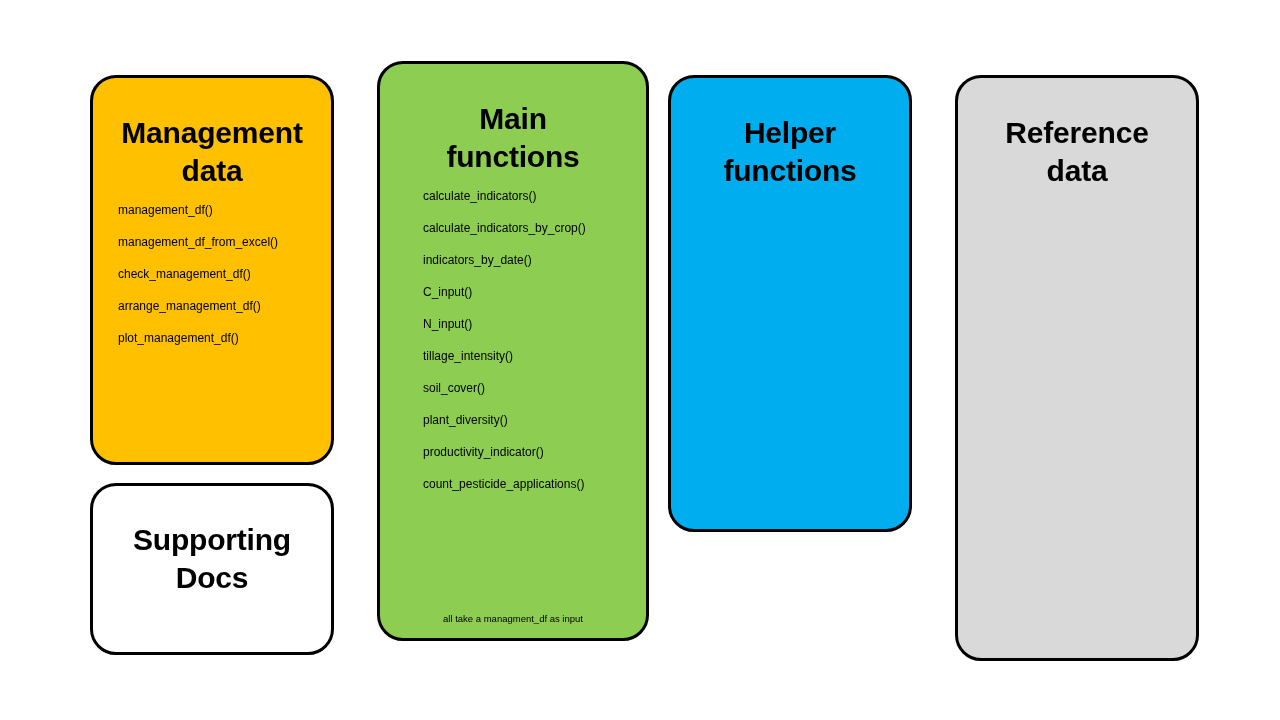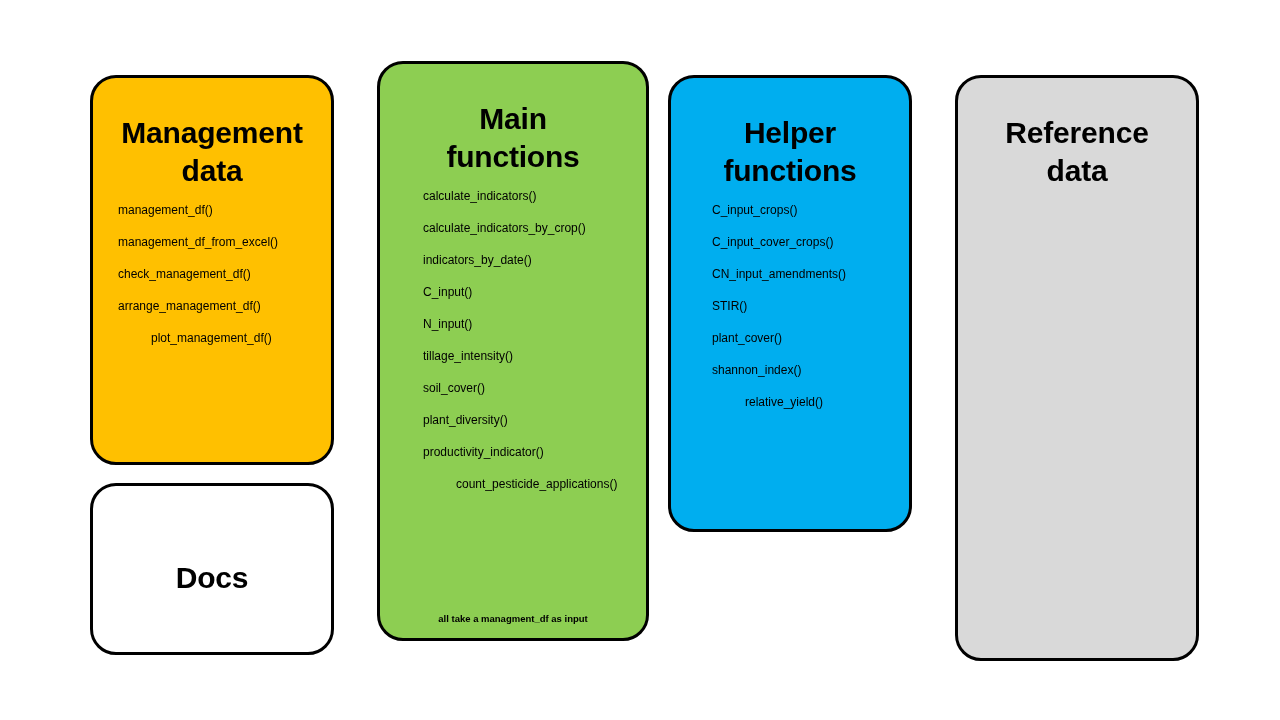--- a/index.html
+++ b/index.html
@@ -58,31 +58,30 @@
     font-size: 12px;
     line-height: 1;
     color: #000000;
     padding: 0 8px 0 0;
     margin: 0 0 20px 0;
     white-space: nowrap;
   }
 
   .item:last-child {
     margin-bottom: 0;
-    margin-left: 33px;
   }
 
   .footnote {
     position: absolute;
     left: 0;
     right: 0;
     bottom: 14px;
     text-align: center;
     font-size: 9.5px;
-    font-weight: bold;
+    font-weight: normal;
     color: #000000;
   }
 
   
   #card-management {
     left: 90px;
     top: 75px;
     width: 244px;
     height: 390px;
     background: #FFC000;
@@ -144,21 +143,21 @@
       <li class="item">management_df()</li>
       <li class="item">management_df_from_excel()</li>
       <li class="item">check_management_df()</li>
       <li class="item">arrange_management_df()</li>
       <li class="item">plot_management_df()</li>
     </ul>
   </div>
 
   <div class="card" id="card-supporting">
     <div class="card-title small-title">
-      <br>
+      <span>Supporting</span><br>
       <span>Docs</span>
     </div>
   </div>
 
   <div class="card" id="card-main">
     <div class="card-title">
       <span>Main</span><br>
       <span>functions</span>
     </div>
     <ul class="item-list">
@@ -174,29 +173,20 @@
       <li class="item">count_pesticide_applications()</li>
     </ul>
     <div class="footnote">all take a managment_df as input</div>
   </div>
 
   <div class="card" id="card-helper">
     <div class="card-title">
       <span>Helper</span><br>
       <span>functions</span>
     </div>
-    <ul class="item-list">
-      <li class="item">C_input_crops()</li>
-      <li class="item">C_input_cover_crops()</li>
-      <li class="item">CN_input_amendments()</li>
-      <li class="item">STIR()</li>
-      <li class="item">plant_cover()</li>
-      <li class="item">shannon_index()</li>
-      <li class="item">relative_yield()</li>
-    </ul>
   </div>
 
   <div class="card" id="card-reference">
     <div class="card-title">
       <span>Reference</span><br>
       <span>data</span>
     </div>
   </div>
 
 </div>

